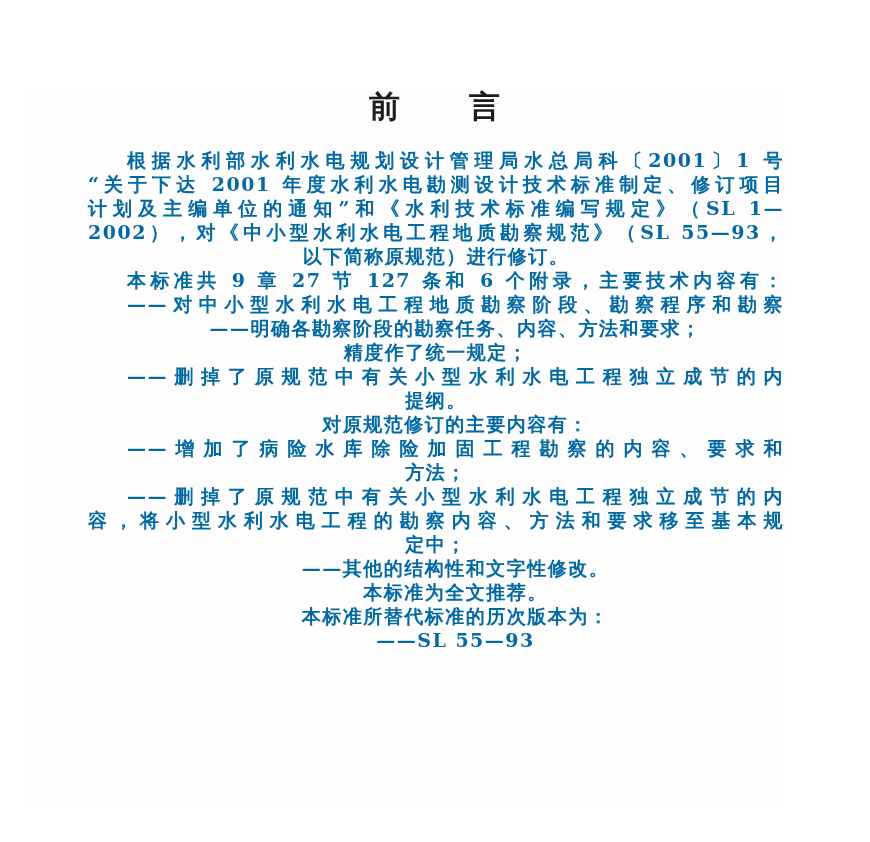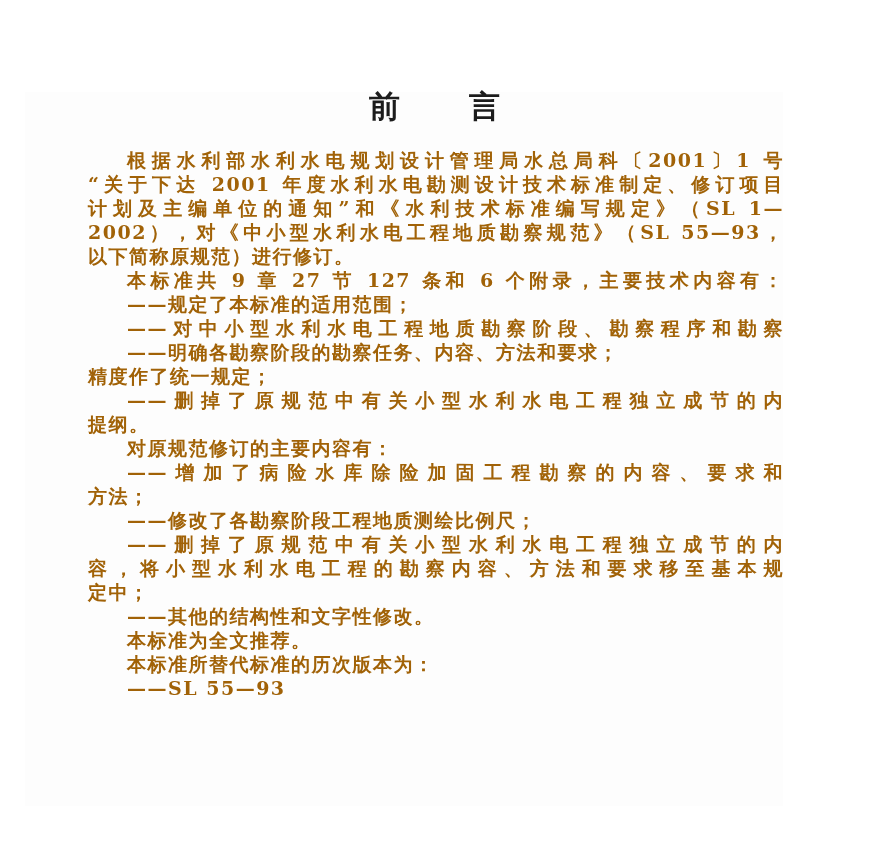--- a/index.html
+++ b/index.html
@@ -35,21 +35,21 @@
     left: 88px; top: 148px;
     width: 696px;
     color: #222222;
     font-size: 19px;
     font-weight: bold;
   }
   .line {
     height: 24px;
     line-height: 24px;
     letter-spacing: 1.5px;
-    text-align: left;
+    text-align: center;
     white-space: nowrap;
     overflow: visible;
   }
   .line.indent { padding-left: 39px; }
   .line.justify {
     white-space: normal;
     text-align: justify;
     text-align-last: justify;
     text-justify: inter-character;
   }
@@ -58,38 +58,36 @@
 <body>
 
 <div class="page" style="background: rgb(255, 255, 255);">
   <div class="scan-tint" style="background: rgb(253, 253, 253);"></div>
 
   <div class="doc-title" style="color: rgb(28, 28, 28);">
     <span>前</span>
     <span>言</span>
   </div>
 
-  <div class="text-block" style="color: #a16207;">
+  <div class="text-block" style="color: #0369a1;">
 
   <div class="line indent justify">根据水利部水利水电规划设计管理局水总局科〔2001〕1 号</div>
       <div class="line justify">“关于下达 2001 年度水利水电勘测设计技术标准制定、修订项目</div>
       <div class="line justify">计划及主编单位的通知”和《水利技术标准编写规定》（SL 1—</div>
       <div class="line justify">2002），对《中小型水利水电工程地质勘察规范》（SL 55—93，</div>
       <div class="line">以下简称原规范）进行修订。</div>
       <div class="line indent justify">本标准共 9 章 27 节 127 条和 6 个附录，主要技术内容有：</div>
-      <div class="line indent">——规定了本标准的适用范围；</div>
       <div class="line indent justify">——对中小型水利水电工程地质勘察阶段、勘察程序和勘察</div>
       <div class="line indent">——明确各勘察阶段的勘察任务、内容、方法和要求；</div>
       <div class="line">精度作了统一规定；</div>
       <div class="line indent justify">——删掉了原规范中有关小型水利水电工程独立成节的内</div>
       <div class="line">提纲。</div>
       <div class="line indent">对原规范修订的主要内容有：</div>
       <div class="line indent justify">——增加了病险水库除险加固工程勘察的内容、要求和</div>
       <div class="line">方法；</div>
-      <div class="line indent">——修改了各勘察阶段工程地质测绘比例尺；</div>
       <div class="line indent justify">——删掉了原规范中有关小型水利水电工程独立成节的内</div>
       <div class="line justify">容，将小型水利水电工程的勘察内容、方法和要求移至基本规</div>
       <div class="line">定中；</div>
       <div class="line indent">——其他的结构性和文字性修改。</div>
       <div class="line indent">本标准为全文推荐。</div>
       <div class="line indent">本标准所替代标准的历次版本为：</div>
       <div class="line indent">——SL 55—93</div>
     </div>
 </div>
 

